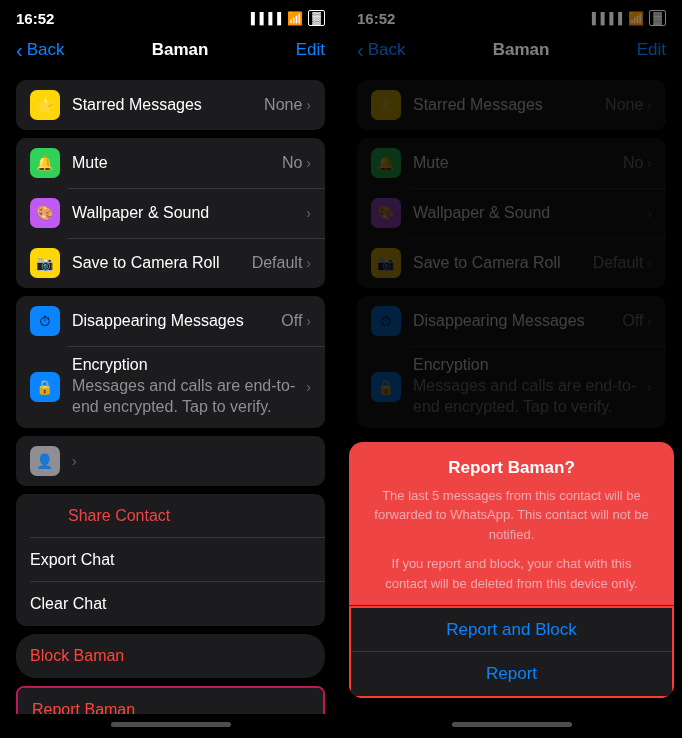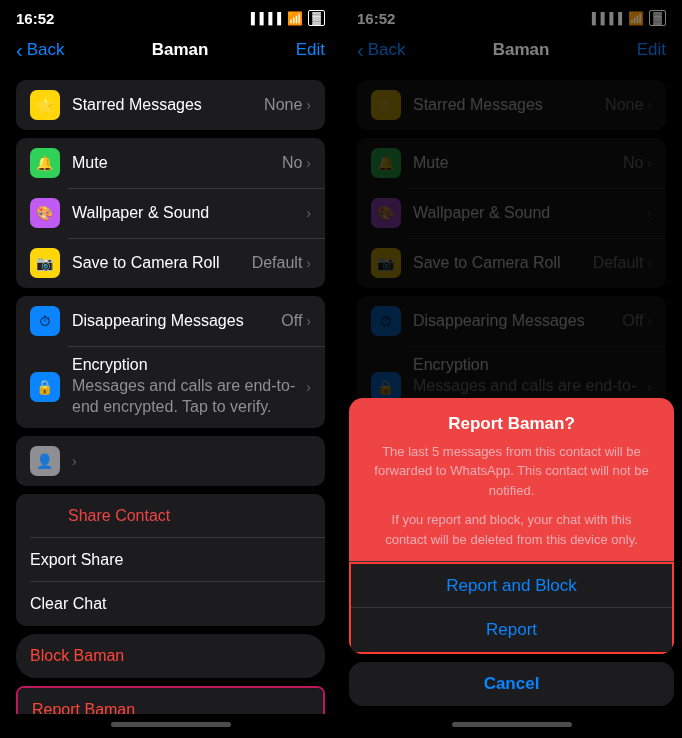--- a/index.html
+++ b/index.html
@@ -362,21 +362,21 @@
           <span class="row-chevron">›</span>
         </div>
       </div>
     </div>
 
     <div class="plain-section">
       <div class="plain-row">
         <span class="plain-label-blue">Share Contact</span>
       </div>
       <div class="plain-row">
-        <span class="plain-label">Export Share</span>
+        <span class="plain-label">Export Chat</span>
       </div>
       <div class="plain-row">
         <span class="plain-label">Clear Chat</span>
       </div>
     </div>
 
     <div style="margin: 8px 16px;">
       <div style="background:#1c1c1e;border-radius:20px;overflow:hidden;">
         <div class="plain-row">
           <span class="plain-label-red">Block Baman</span>
@@ -500,24 +500,19 @@
         <div style="border:2.5px solid #ff3b30;margin:0;">
           <div class="dialog-btn" style="background:#1c1c1e;border-bottom:0.5px solid #38383a;">
             <span class="dialog-btn-label-blue">Report and Block</span>
           </div>
           <div class="dialog-btn" style="background:#1c1c1e;">
             <span class="dialog-btn-label-blue">Report</span>
           </div>
         </div>
       </div>
 
-      <div class="dialog-cancel">
-        <div class="dialog-btn">
-          <span class="dialog-btn-label-blue" style="font-weight:600;font-size:17px;">Cancel</span>
-        </div>
-      </div>
     </div>
 
     <div class="home-indicator">
       <div class="home-bar"></div>
     </div>
   </div>
 </div>
 
 </body></html>

